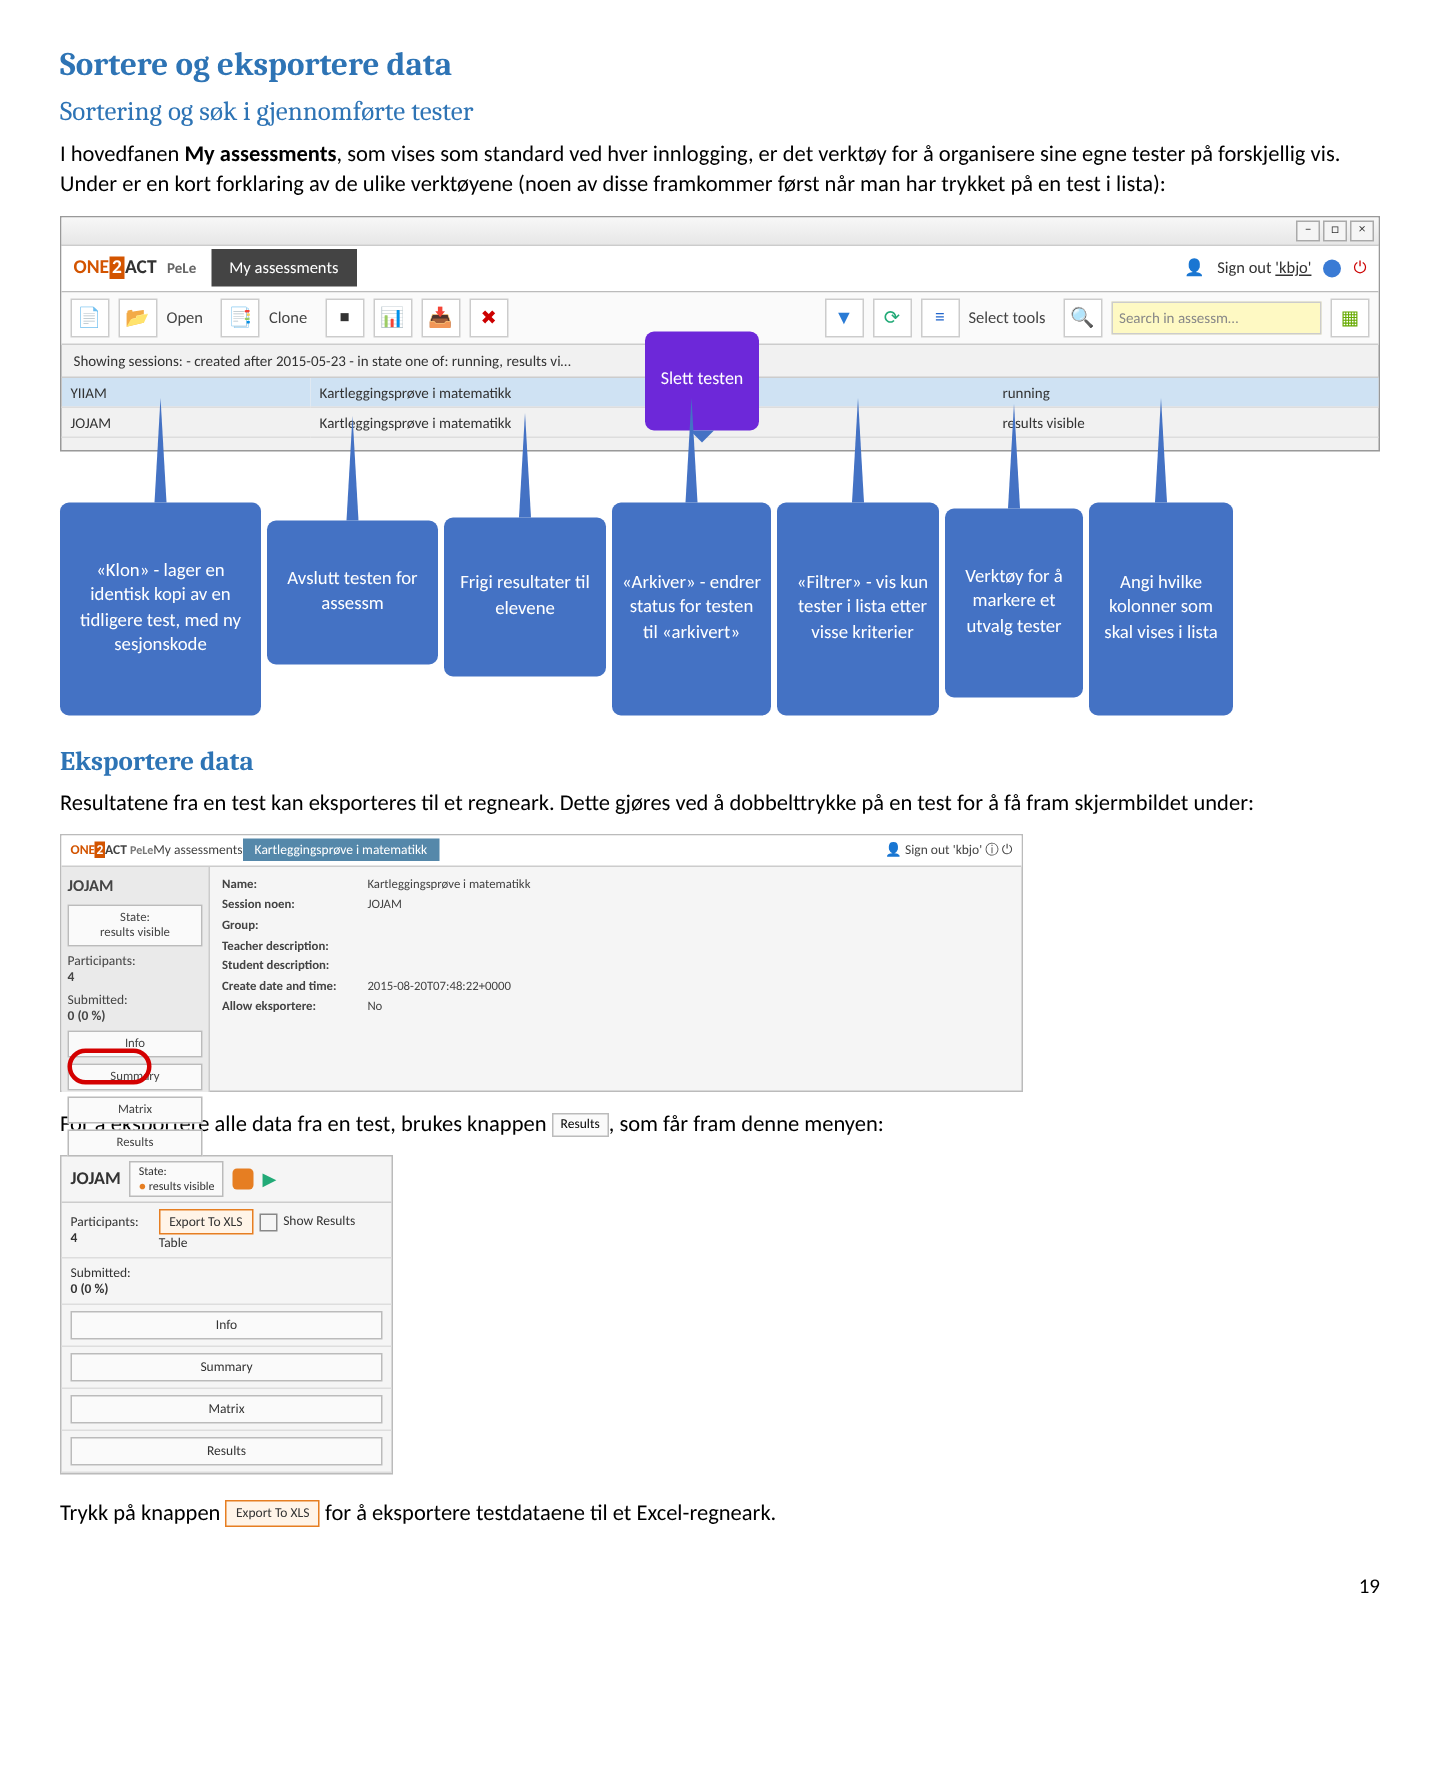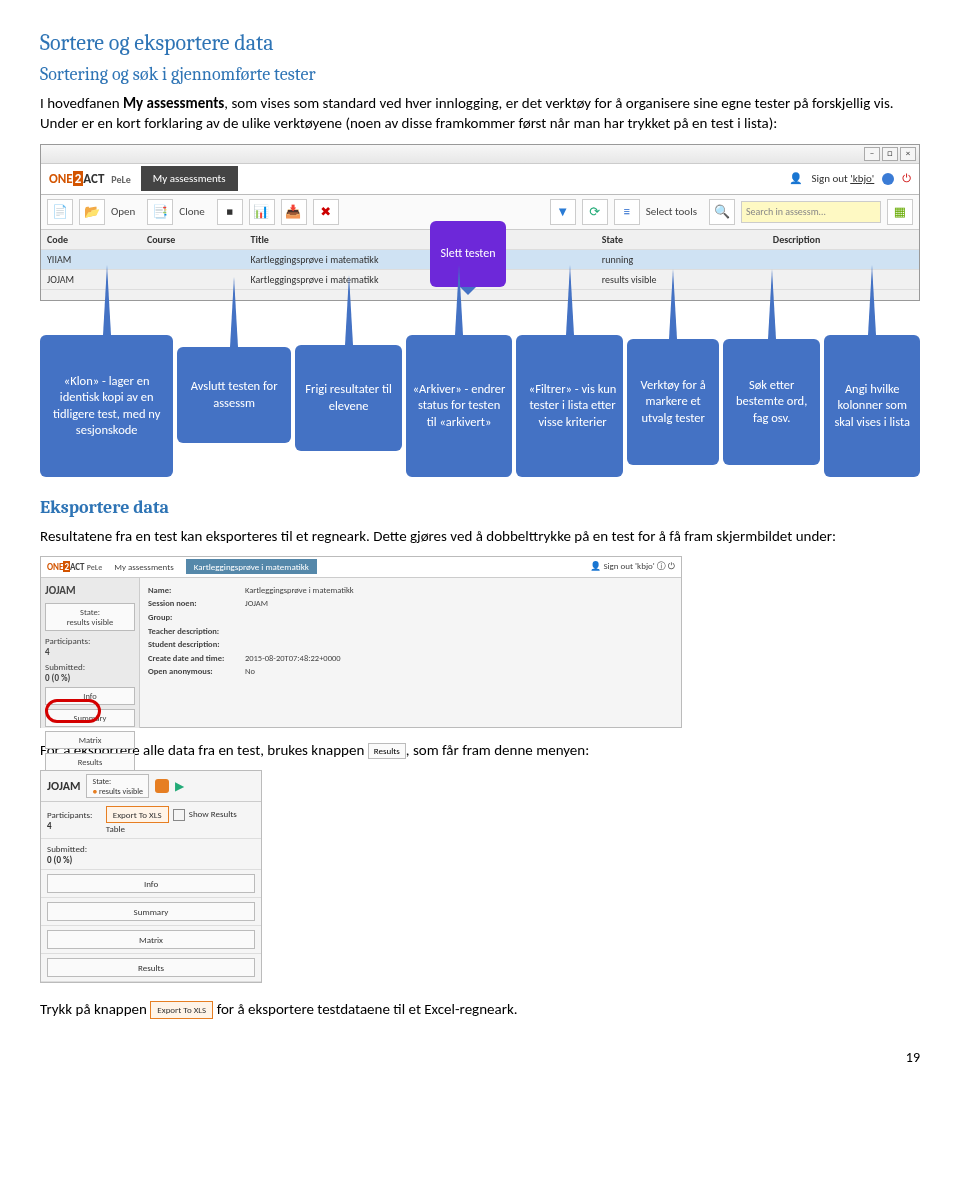--- a/index.html
+++ b/index.html
@@ -5,21 +5,21 @@
   body {
     font-family: Calibri, Arial, sans-serif;
     font-size: 15px;
     margin: 0;
     padding: 30px 40px;
     color: #000;
     background: #fff;
     width: 880px;
   }
   h1, h2 { font-family: Cambria, Georgia, serif; color: #2e74b5; margin: 0 0 8px 0; }
-  h1 { font-size: 22px; font-weight: normal; }
+  h1 { font-size: 22px; font-weight: bold; }
   h2 { font-size: 18px; font-weight: normal; margin-top: 8px;}
   .bold { font-weight: bold; }
   p { margin: 4px 0 10px 0; line-height: 1.35; }
 
   
   .scr1 {
     border: 1px solid #999;
     background: #f1f1f1;
     font-size: 11px;
     color: #333;
@@ -100,21 +100,21 @@
   }
 
   h2.exportere { font-family: Cambria, Georgia, serif; color:#2e74b5; font-size:18px; font-weight:bold; margin-top:20px;}
 
   
   .scr2 {
     border:1px solid #bbb; background:#f5f5f5; font-size:9px; color:#444;
     width: 640px; height: 170px; margin: 6px 0 12px 0;
     position: relative;
   }
-  .scr2 .top { height:20px; background:#fff; border-bottom:1px solid #ccc; display:flex; align-items:center; padding:0 6px; gap:12px;}
+  .scr2 .top { height:20px; background:#fff; border-bottom:1px solid #ccc; display:flex; align-items:center; padding:0 6px; gap:0;}
   .scr2 .tab2 { background:#58a; color:#fff; padding:2px 8px; font-size:9px; }
   .scr2 .body { display:flex; height:calc(100% - 20px);}
   .scr2 .side { width:90px; background:#eaeaea; border-right:1px solid #ccc; padding:4px; display:flex; flex-direction:column; gap:4px;}
   .scr2 .sbtn { border:1px solid #bbb; background:#fafafa; padding:3px 4px; font-size:8.5px; text-align:center;}
   .scr2 .side .code { font-weight:bold; font-size:11px; padding:2px 0;}
   .scr2 .main2 { flex:1; padding:6px 8px; font-size:8.5px; line-height:1.6;}
   .scr2 .main2 div span.lab { display:inline-block; width:95px; font-weight:bold;}
   .redcircle {
     position:absolute; left:4px; bottom:4px; width:50px; height:18px;
     border:3px solid #d40000; border-radius:12px;
@@ -189,29 +189,23 @@
     <span class="tbtn" style="color:#c00;">✖</span>
     <span class="spacer"></span>
     <span class="tbtn" style="color:#2a7bd5;">▼</span>
     <span class="tbtn" style="color:#2a7;">⟳</span>
     <span class="tbtn" style="color:#26c;">≡</span>
       <span class="tlabel">Select tools</span>
     <span class="tbtn">🔍</span>
     <span class="searchbox">Search in assessm…</span>
     <span class="tbtn" style="color:#6a0;">▦</span>
   </div>
+  <div class="showing">Showing sessions: - created after 2015-05-23 - in state one of: running, results vi…</div>
   <table>
     <tbody>
-        <tr>
-      <th>Code</th>
-      <th>Course</th>
-      <th style="width:40%">Title</th>
-      <th>State</th>
-      <th>Description</th>
-    </tr>
     <tr class="sel">
       <td>YIIAM</td>
       <td></td>
       <td>Kartleggingsprøve i matematikk</td>
       <td>running</td>
       <td></td>
     </tr>
     <tr>
       <td>JOJAM</td>
       <td></td>
@@ -227,21 +221,20 @@
   <div class="callout c-slett">Slett testen</div>
 </div>
 
 <div class="row-callouts">
   <div class="rc" style="width:122px;height:126px;">«Klon» - lager en identisk kopi av en tidligere test, med ny sesjonskode</div>
   <div class="rc" style="width:102px;height:80px;margin-top:12px;">Avslutt testen for assessm</div>
   <div class="rc" style="width:96px;height:90px;margin-top:10px;text-align:center;">Frigi resultater til elevene</div>
   <div class="rc" style="width:94px;height:126px;">«Arkiver» - endrer status for testen til «arkivert»</div>
   <div class="rc" style="width:90px;height:126px;padding-left:12px;">«Filtrer» - vis kun tester i lista etter visse kriterier</div>
   <div class="rc" style="width:80px;height:110px;margin-top:4px;">Verktøy for å markere et utvalg tester</div>
-  <div class="rc" style="width:86px;height:110px;margin-top:4px;">Søk etter bestemte ord, fag osv.</div>
   <div class="rc" style="width:84px;height:126px;">Angi hvilke kolonner som skal vises i lista</div>
 </div>
 
 <h2 class="exportere">Eksportere data</h2>
 
 <p>Resultatene fra en test kan eksporteres til et regneark. Dette gjøres ved å dobbelttrykke på en test for å få fram skjermbildet under:</p>
 
 <div class="scr2">
   <div class="top">
     <span style="font-weight:bold;"><span style="color:#d35400">ONE</span><span style="background:#d35400;color:#fff;padding:0 1px;">2</span>ACT <span style="color:#777;font-size:8px;">PeLe</span></span>
@@ -260,21 +253,21 @@
       <div class="sbtn">Matrix</div>
       <div class="sbtn">Results</div>
     </div>
     <div class="main2" id="fields2">
         <div><span class="lab">Name:</span> Kartleggingsprøve i matematikk</div>
         <div><span class="lab">Session noen:</span> JOJAM</div>
         <div><span class="lab">Group:</span> </div>
         <div><span class="lab">Teacher description:</span> </div>
         <div><span class="lab">Student description:</span> </div>
         <div><span class="lab">Create date and time:</span> 2015-08-20T07:48:22+0000</div>
-        <div><span class="lab">Open anonymous:</span> No</div>
+        <div><span class="lab">Allow eksportere:</span> No</div>
       </div>
   </div>
   <div class="redcircle"></div>
 </div>
 
 <p>
   <span>For å eksportere alle data fra en test, brukes knappen </span><span class="inline-btn">Results</span><span>, som får fram denne menyen:</span>
 </p>
 
 <div class="scr3">

